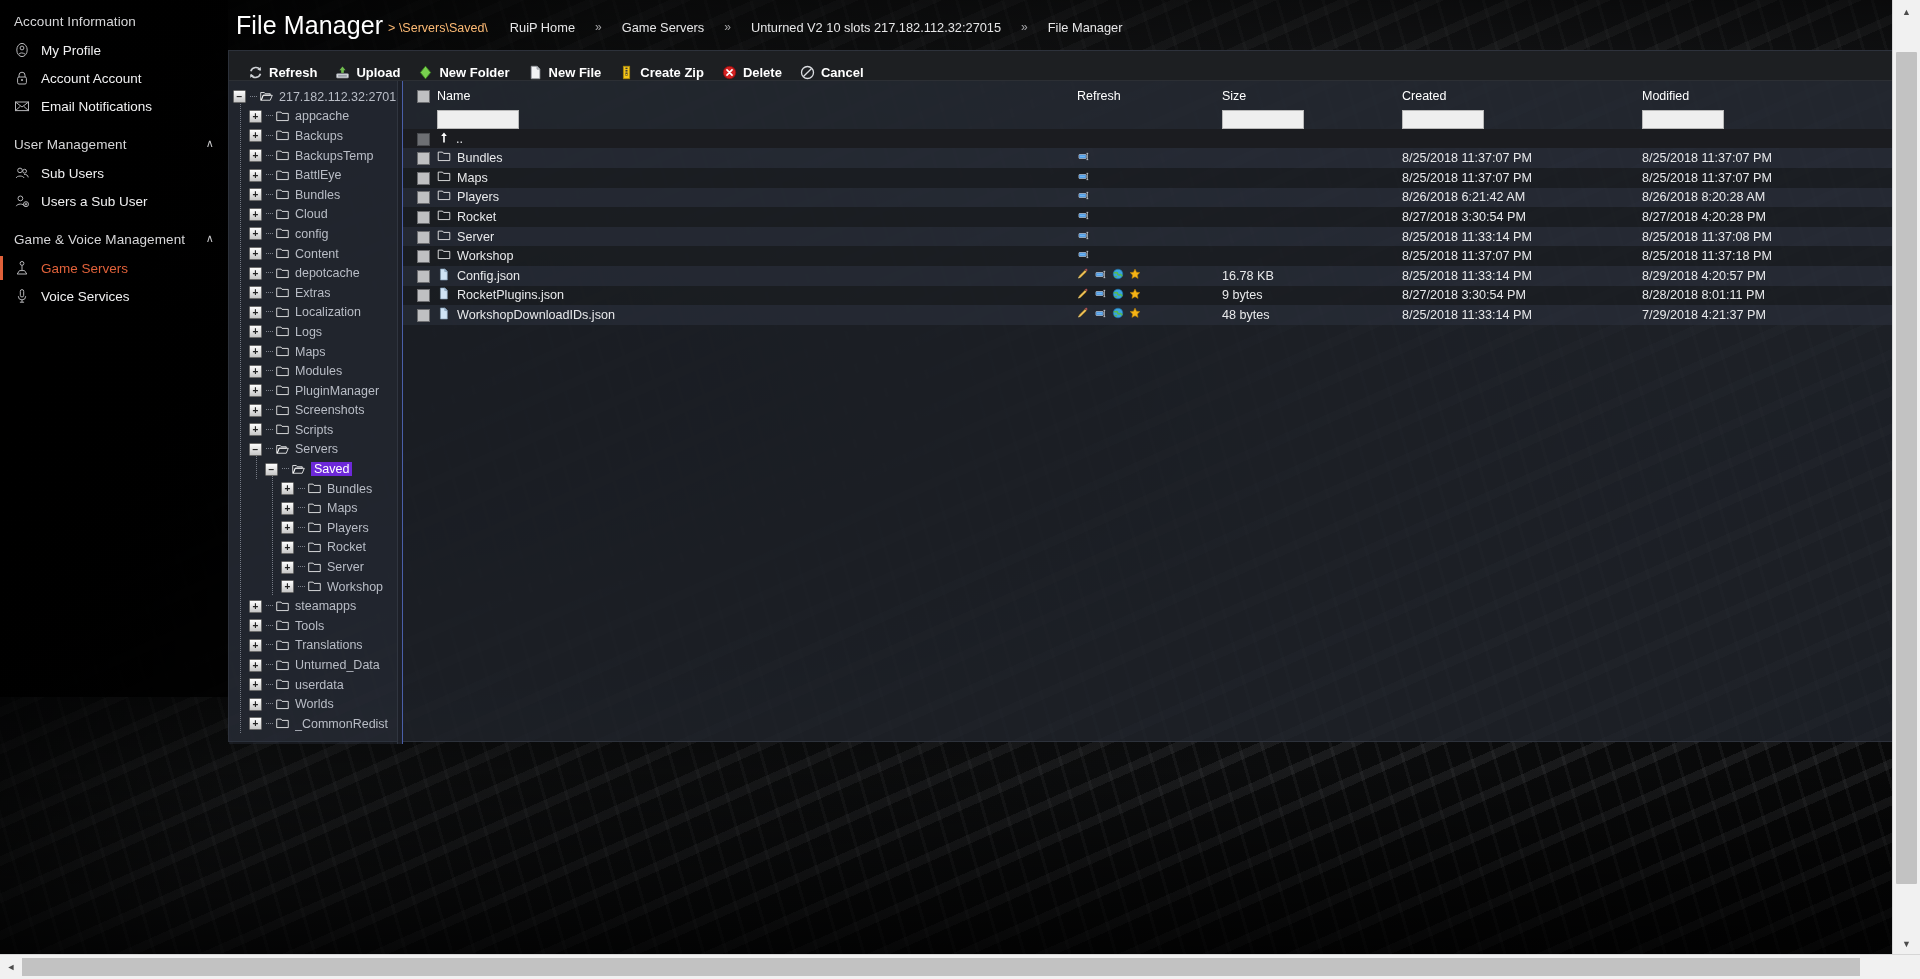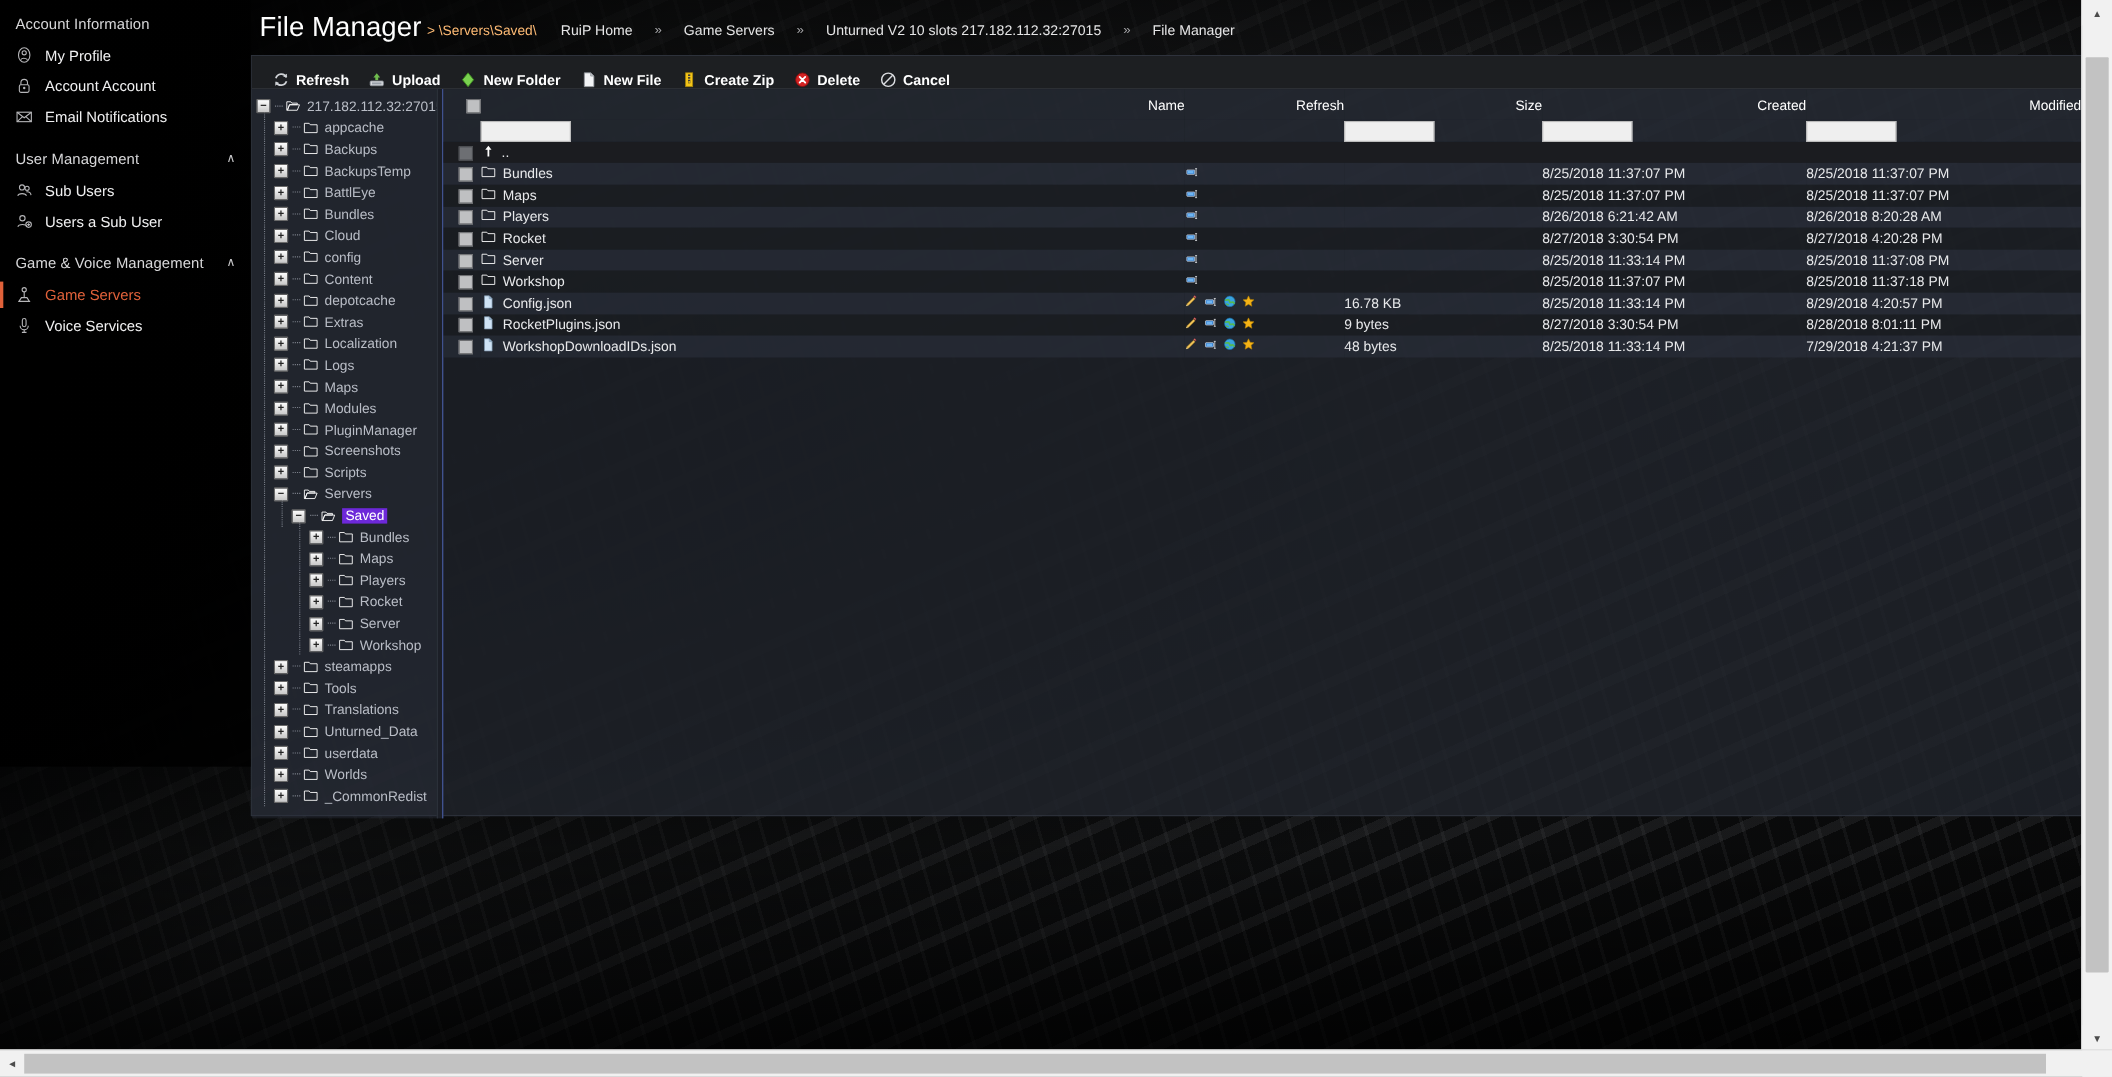--- a/index.html
+++ b/index.html
@@ -121,21 +121,21 @@
   .tnode .lbl{ overflow:hidden; text-overflow:clip; }
   .tnode.sel .lbl{ background:#6d28d9; color:#ffffff; padding:0 3px; }
   .vline{
     position:absolute; width:1px; border-left:1px dotted #767b85;
   }
 
   
   #tablewrap{ flex:1; position:relative; overflow:hidden; }
   table#files{ width:100%; border-collapse:collapse; table-layout:fixed; }
   #files th{
-    text-align:right; font-size:12.5px; font-weight:normal; color:#ffffff;
+    text-align:left; font-size:12.5px; font-weight:normal; color:#ffffff;
     padding:8px 0 6px 0; background:rgba(38,43,53,.55);
   }
   #files td{ font-size:12.6px; color:#e8e9eb; padding:0; height:19.6px; }
   .filterrow td{ height:40px; background:rgba(38,43,53,.55); vertical-align:middle;}
   .filt{
     width:80px;height:17px;background:#efefef;border:1px solid #b9b9b9;
     display:inline-block;vertical-align:middle;
   }
   tr.r-odd td{ background:rgba(44,50,62,.55); }
   tr.r-even td{ background:rgba(26,28,33,.70); }

